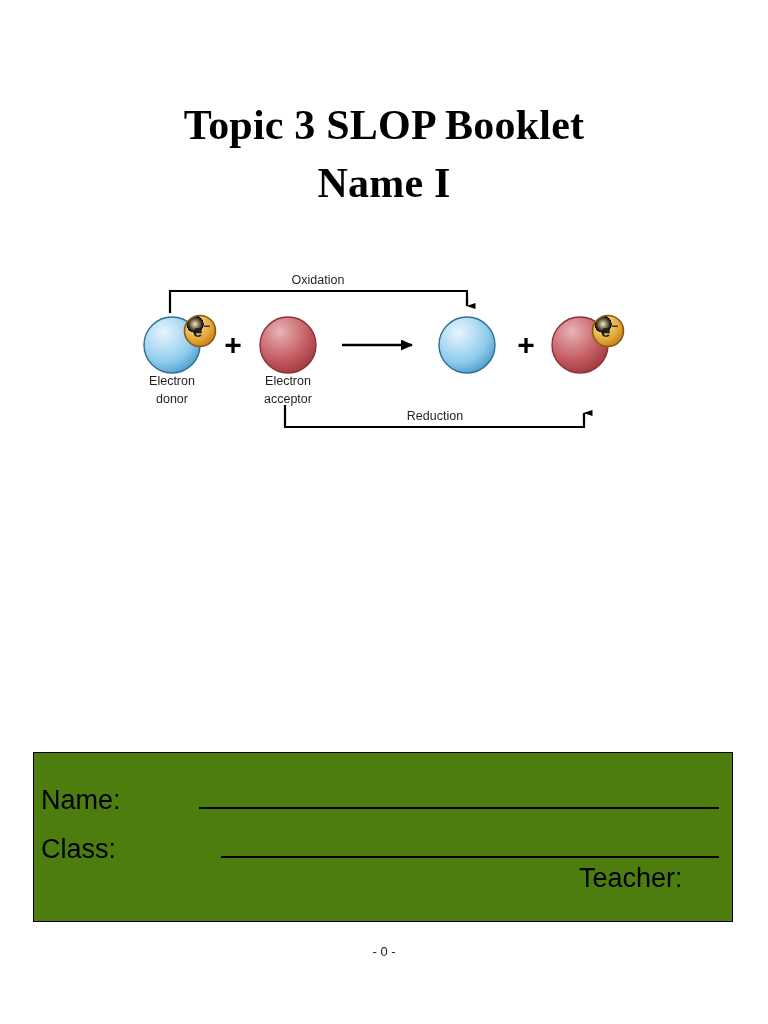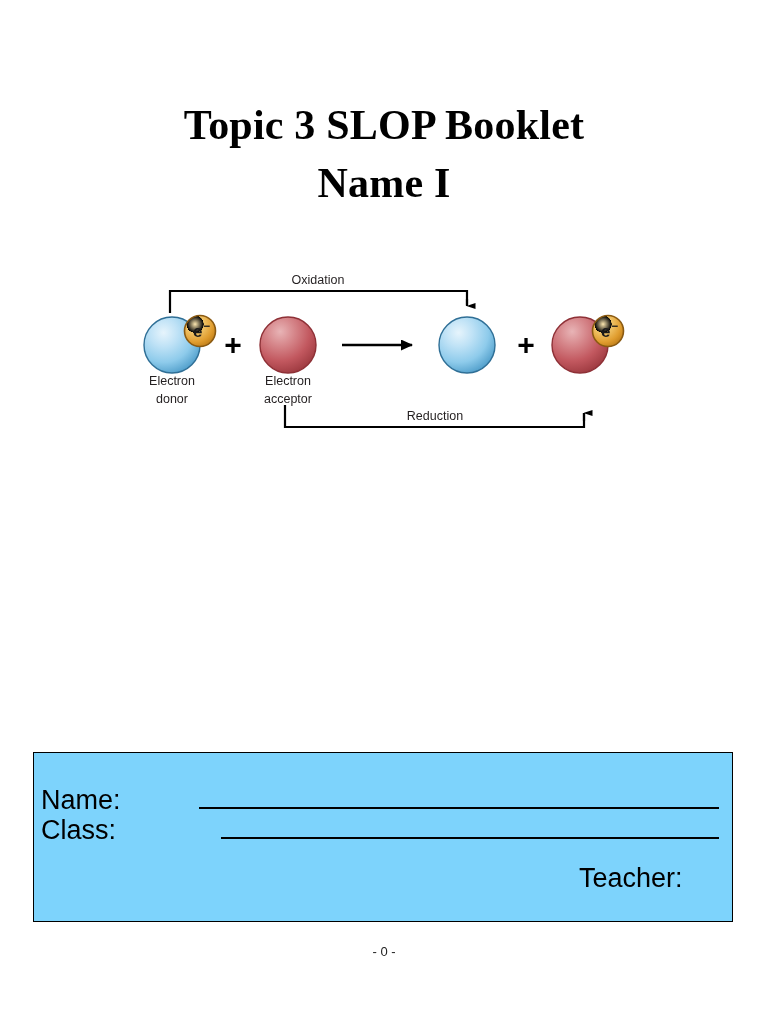--- a/index.html
+++ b/index.html
@@ -88,32 +88,32 @@
 
   
   #details-box {
     position: absolute;
     left: 33px;
     top: 752px;
     width: 700px;
     height: 170px;
     border: 1.6px solid #000000;
     box-sizing: border-box;
-    background: #7dd3fc;
+    background: #4d7c0f;
   }
   .detail-row {
     position: absolute;
     left: 7px;
     width: 686px;
     height: 48px;
     display: flex;
     align-items: flex-end;
   }
   #detail-row-0 { top: 14px; }
-  #detail-row-1 { top: 44px; gap: 22px; }
+  #detail-row-1 { top: 63px; gap: 22px; }
   #detail-row-2 { top: 110px; flex-direction: column; }
 
   .detail-label {
     font-family: "Liberation Sans", sans-serif;
     font-size: 27px;
     line-height: 30px;
     color: #000000;
     white-space: nowrap;
     flex: 0 0 auto;
   }

